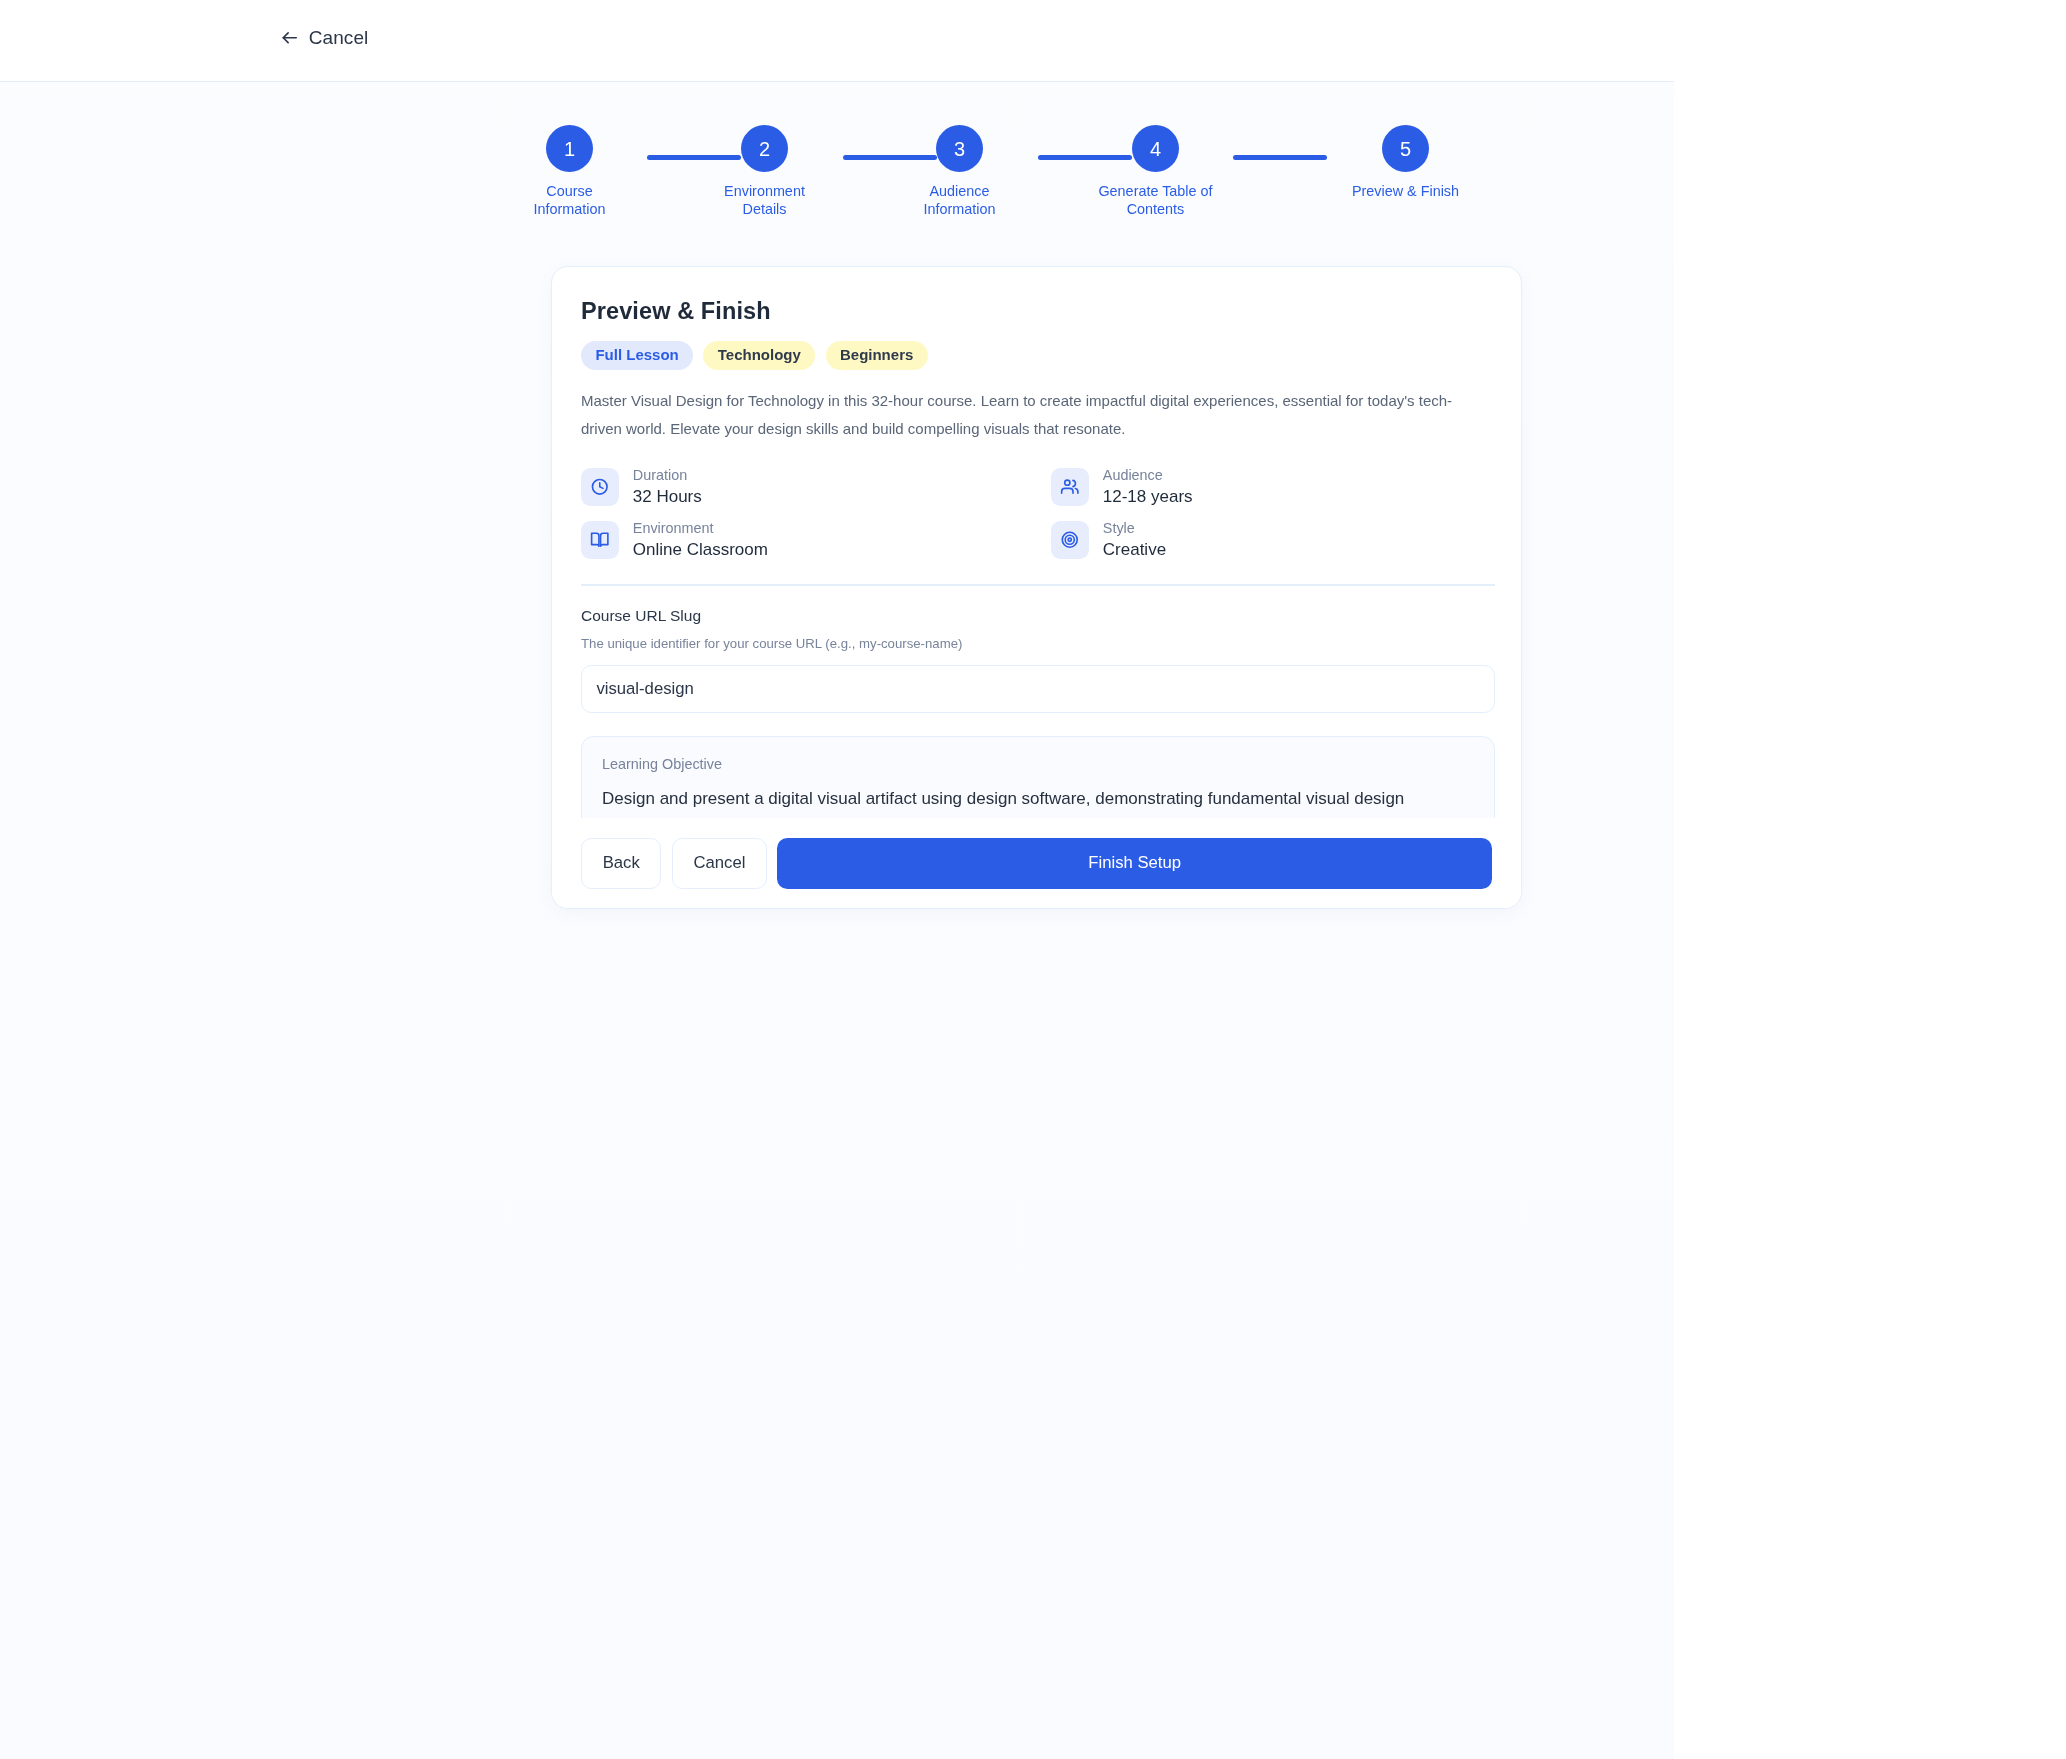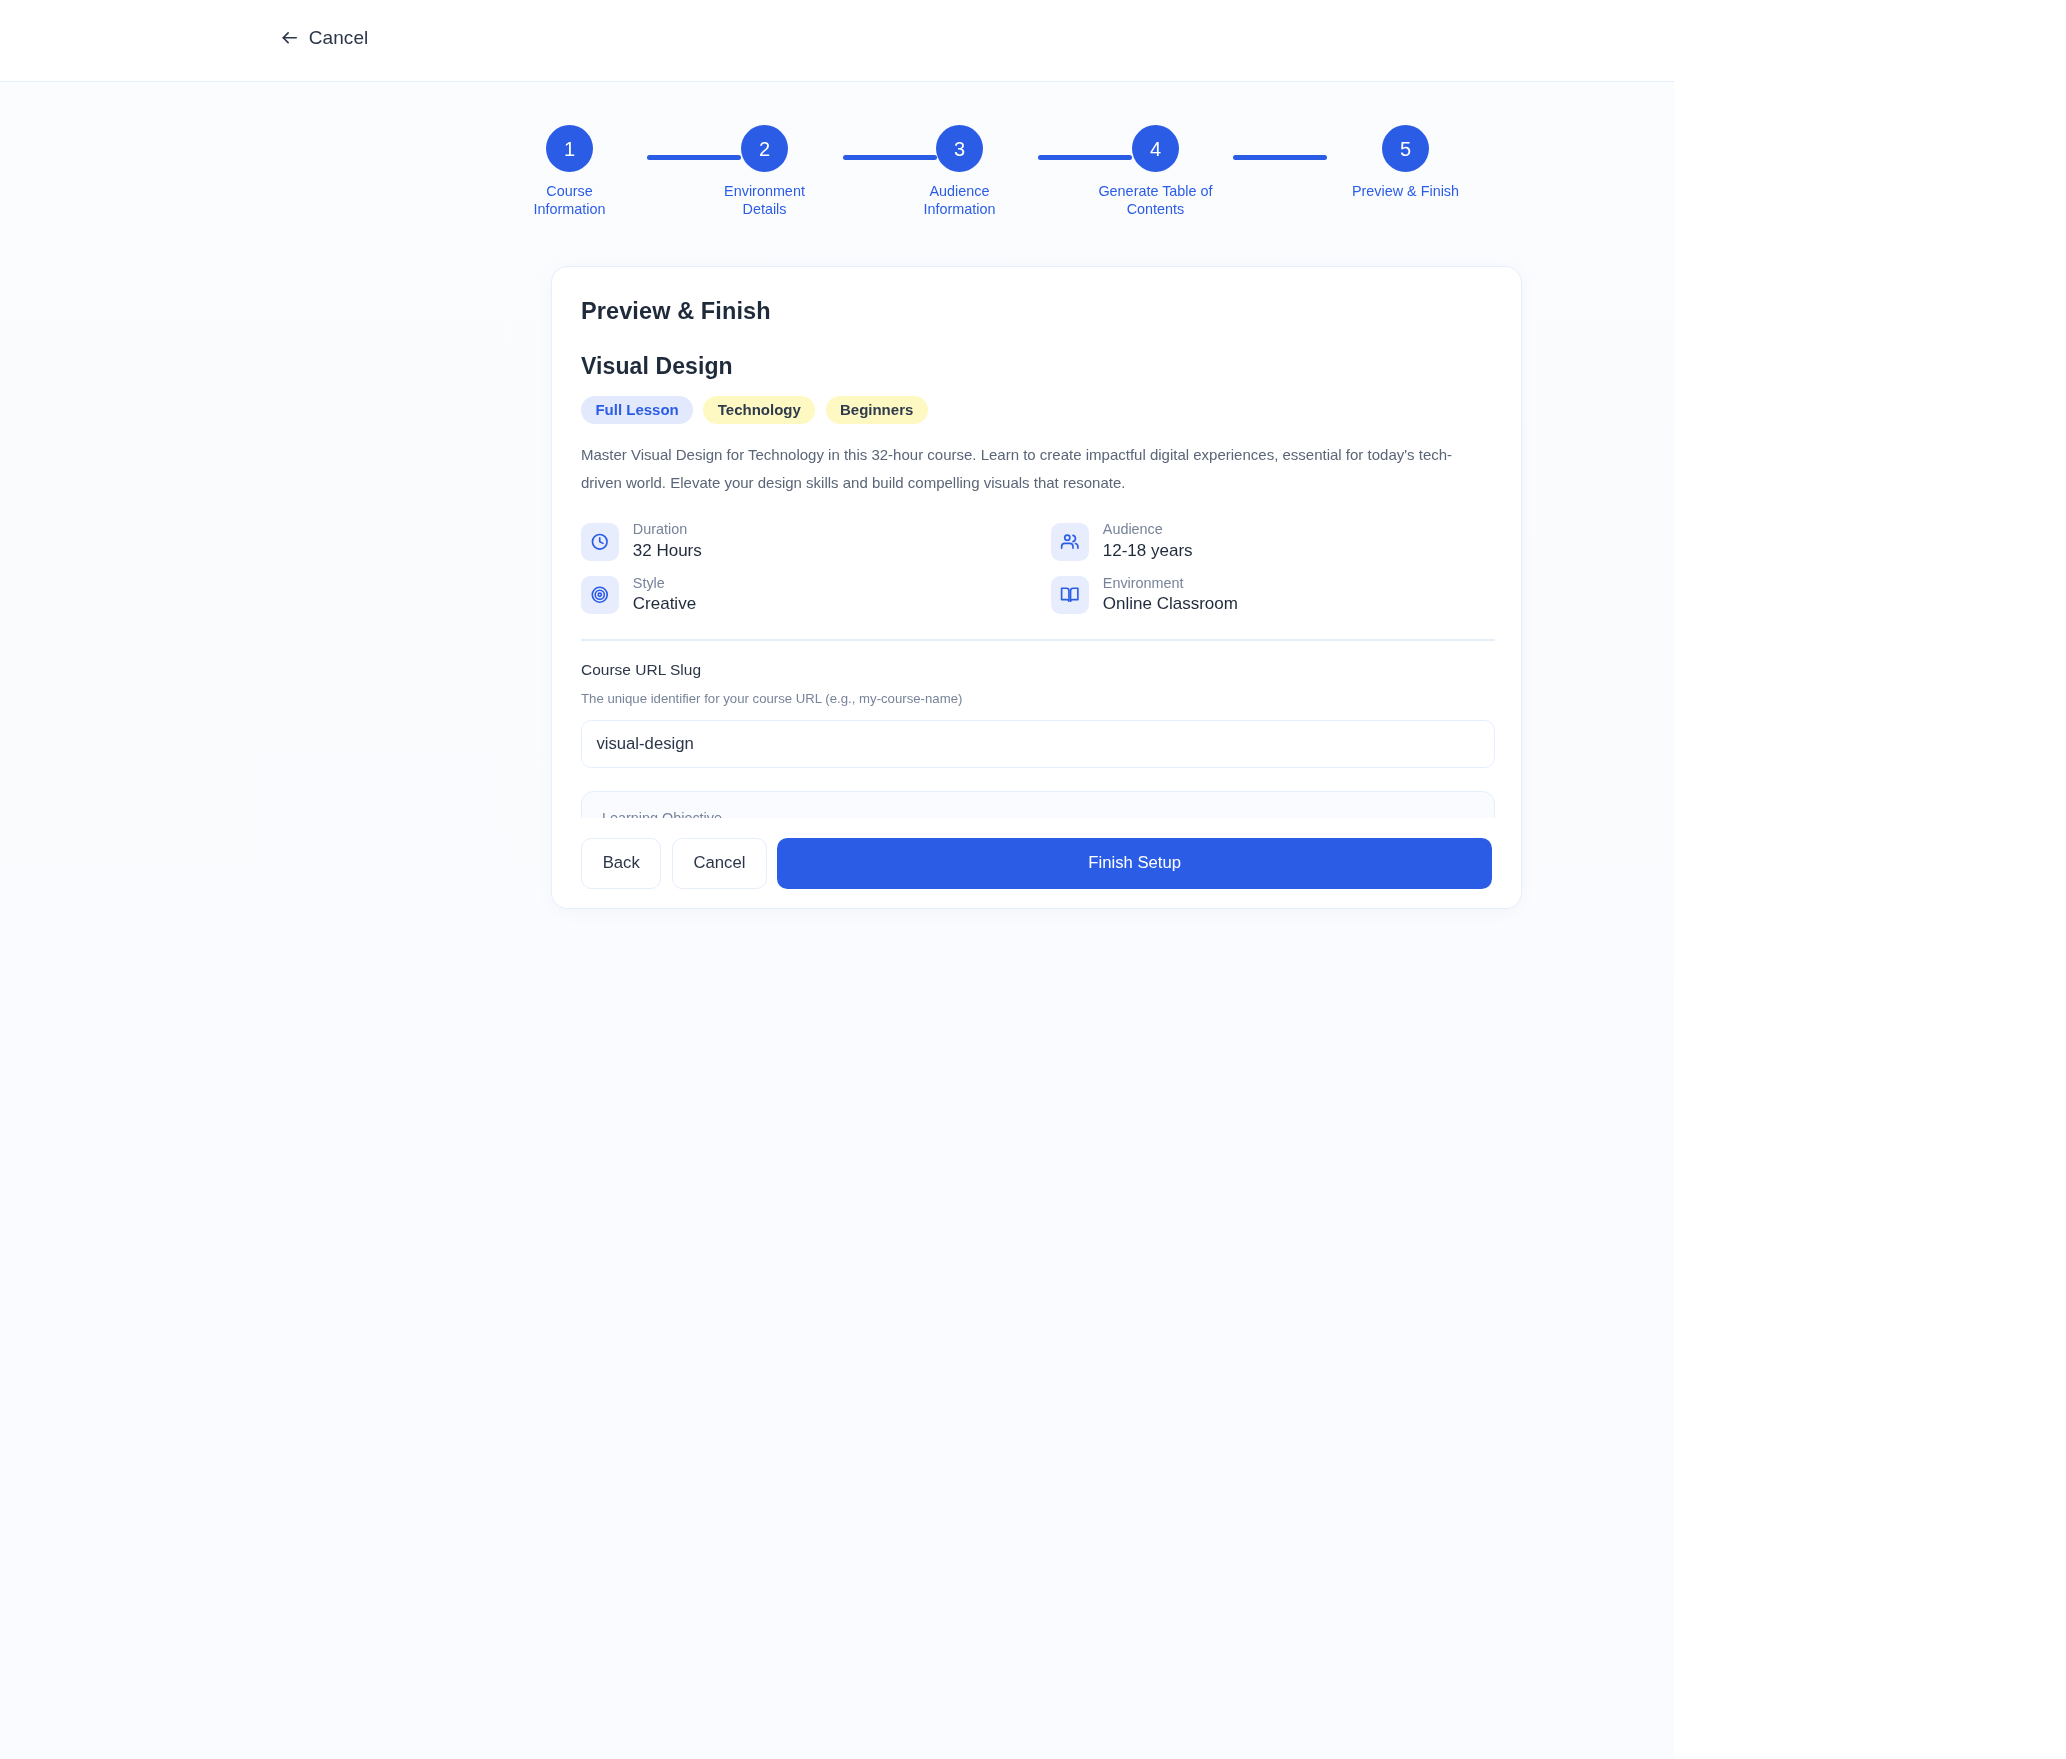--- a/index.html
+++ b/index.html
@@ -299,21 +299,20 @@
     <div class="step" style="left:797px;">
       <div class="step-circle">5</div>
       <div class="step-label">Preview &amp; Finish</div>
     </div>
   </div>
 
   <div class="card">
     <div class="card-body">
 
       <div class="card-title">Preview &amp; Finish</div>
-      <div class="course-title">Visual Design</div>
 
       <div class="tag-row">
         <span class="tag primary">Full Lesson</span>
         <span class="tag muted">Technology</span>
         <span class="tag muted">Beginners</span>
       </div>
 
       <div class="course-desc">Master Visual Design for Technology in this 32-hour course. Learn to create impactful digital experiences, essential for today's tech-driven world. Elevate your design skills and build compelling visuals that resonate.</div>
 
       <div class="meta-grid">
@@ -340,44 +339,44 @@
             </svg>
           </span>
           <span class="meta-text">
             <span class="meta-label">Audience</span>
             <span class="meta-value">12-18 years</span>
           </span>
         </div>
 
         <div class="meta-item">
           <span class="meta-icon">
+            <svg viewBox="0 0 24 24" fill="none" stroke="currentColor" stroke-width="2" stroke-linecap="round" stroke-linejoin="round">
+              <path d="M2 4h6a3 3 0 0 1 3 3v13a2.5 2.5 0 0 0-2.5-2H2z"></path>
+              <path d="M22 4h-6a3 3 0 0 0-3 3v13a2.5 2.5 0 0 1 2.5-2H22z"></path>
+            </svg>
+          </span>
+          <span class="meta-text">
+            <span class="meta-label">Environment</span>
+            <span class="meta-value">Online Classroom</span>
+          </span>
+        </div>
+
+        <div class="meta-item">
+          <span class="meta-icon">
             <svg viewBox="0 0 24 24" fill="none" stroke="currentColor" stroke-width="2">
               <circle cx="12" cy="12" r="9.2"></circle>
               <circle cx="12" cy="12" r="5.6"></circle>
               <circle cx="12" cy="12" r="2"></circle>
             </svg>
           </span>
           <span class="meta-text">
             <span class="meta-label">Style</span>
             <span class="meta-value">Creative</span>
           </span>
         </div>
-
-        <div class="meta-item">
-          <span class="meta-icon">
-            <svg viewBox="0 0 24 24" fill="none" stroke="currentColor" stroke-width="2" stroke-linecap="round" stroke-linejoin="round">
-              <path d="M2 4h6a3 3 0 0 1 3 3v13a2.5 2.5 0 0 0-2.5-2H2z"></path>
-              <path d="M22 4h-6a3 3 0 0 0-3 3v13a2.5 2.5 0 0 1 2.5-2H22z"></path>
-            </svg>
-          </span>
-          <span class="meta-text">
-            <span class="meta-label">Environment</span>
-            <span class="meta-value">Online Classroom</span>
-          </span>
-        </div>
       </div>
 
       <div class="divider"></div>
 
       <div class="slug-block">
         <div class="slug-label">Course URL Slug</div>
         <div class="slug-help">The unique identifier for your course URL (e.g., my-course-name)</div>
         <input class="slug-input" type="text" value="visual-design" style="">
       </div>
 

